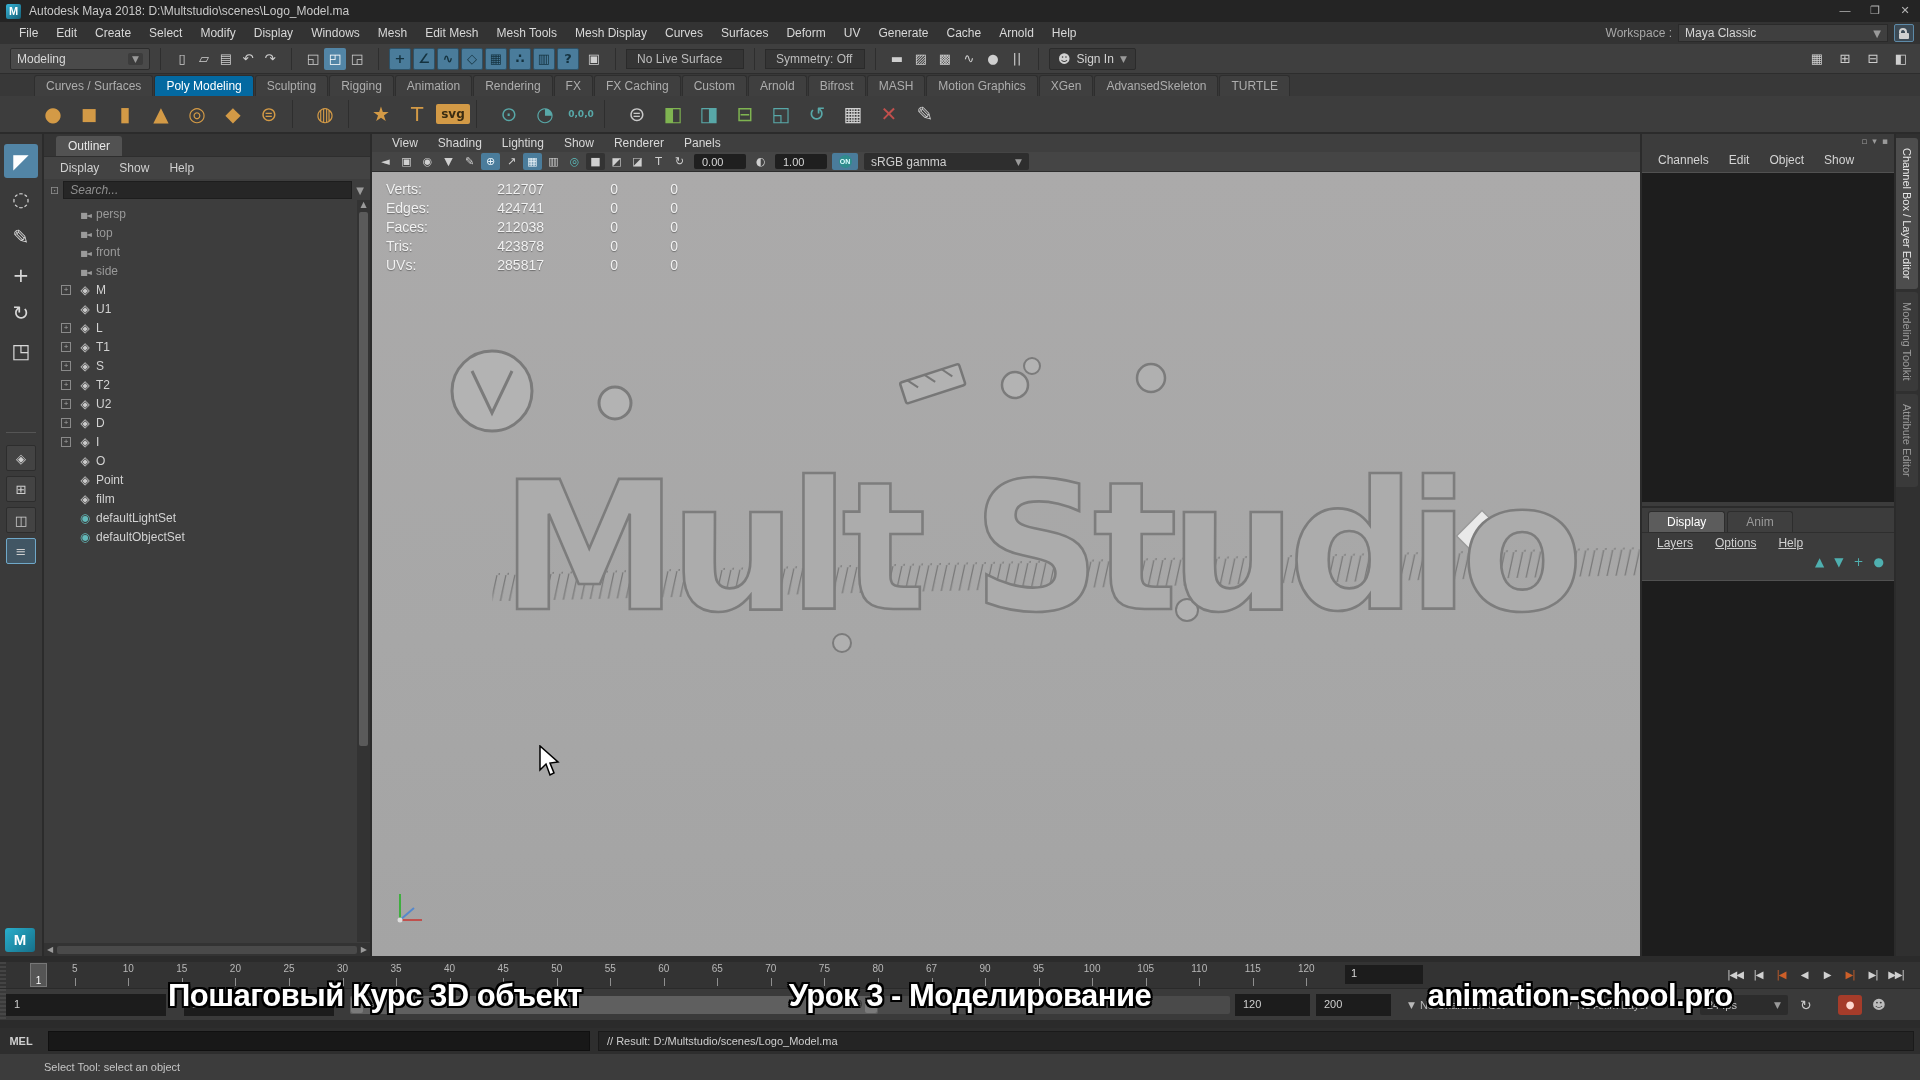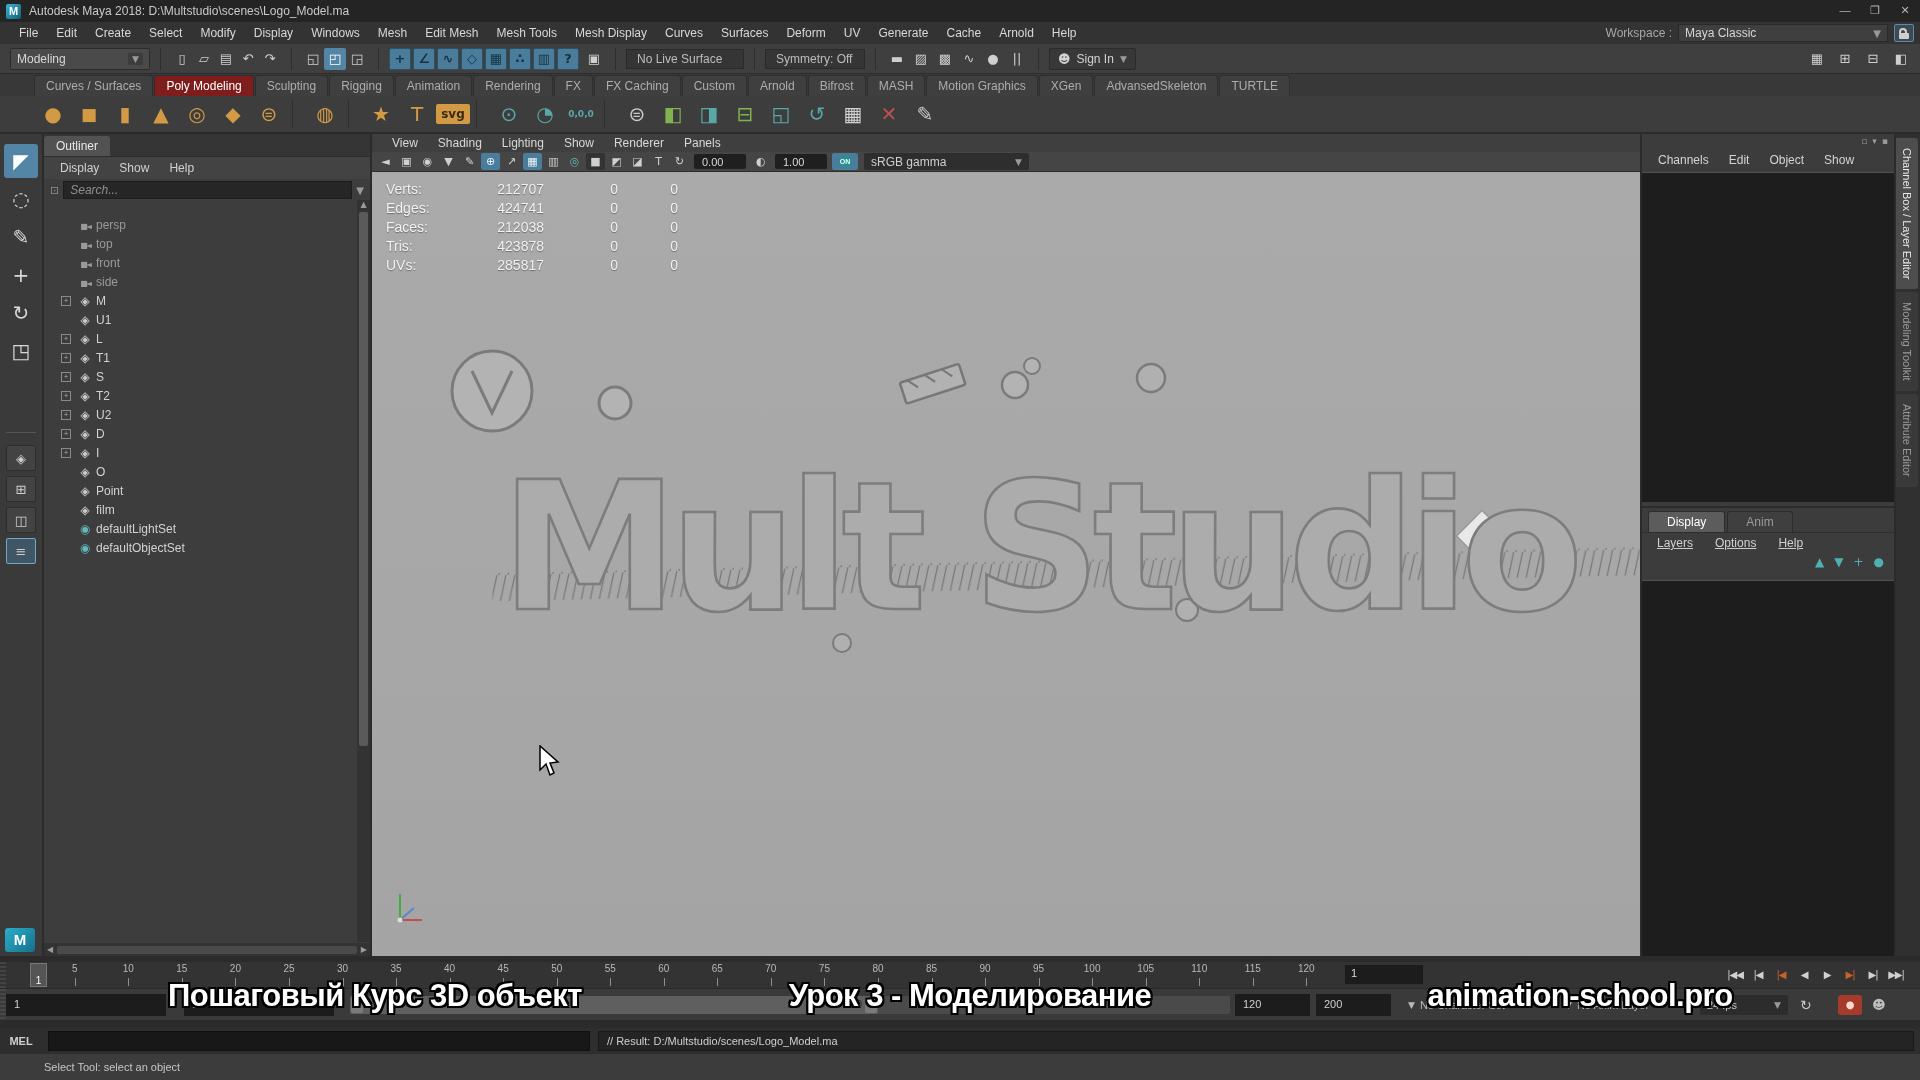--- a/index.html
+++ b/index.html
@@ -46,21 +46,21 @@
                  display:flex; align-items:center; padding:0 10px; }
   .signin { display:flex; align-items:center; gap:6px; height:22px; padding:0 8px; background:#383838;
             border:1px solid #2b2b2b; border-radius:2px; color:#d2d2d2; }
   .statusline .right-icons { margin-left:auto; display:flex; gap:6px; padding-right:8px; }
 
   
   .shelftabs { position:absolute; left:0; top:74px; width:1920px; height:22px; background:#383838;
                display:flex; align-items:flex-end; padding-left:34px; }
   .shelftab { padding:3px 11px; color:#adadad; font-size:12px; background:#3f3f3f; border:1px solid #2e2e2e;
               border-bottom:none; border-radius:3px 3px 0 0; margin-right:1px; white-space:nowrap; }
-  .shelftab.active { background:#7f1d1d; color:#ffffff; }
+  .shelftab.active { background:#0369a1; color:#ffffff; }
   .shelf-left { position:absolute; left:2px; top:76px; width:30px; height:56px; display:flex; flex-direction:column;
                 align-items:center; justify-content:space-around; color:#9b9b9b; font-size:12px; }
   .shelficons { position:absolute; left:0; top:96px; width:1920px; height:38px; background:#3d3d3d;
                 display:flex; align-items:center; gap:2px; padding-left:36px; border-bottom:2px solid #2b2b2b; }
   .shicon { width:34px; height:32px; display:flex; align-items:center; justify-content:center; font-size:20px; }
   .shicon.sep { width:10px; font-size:0; border-left:1px solid #2e2e2e; height:28px; margin:0 4px; }
   .shicon .svgbadge { background:#d39a46; color:#3a2c12; font-weight:bold; font-size:12px; padding:3px 5px; border-radius:2px; }
   .shicon .zero { font-size:9px; font-weight:bold; line-height:9px; text-align:center; }
 
   
@@ -76,29 +76,29 @@
   .layoutbtn { width:30px; height:26px; margin-bottom:5px; border:1px solid #2d2d2d; background:#434343;
                display:flex; align-items:center; justify-content:center; color:#cfcfcf; font-size:13px; border-radius:2px; }
   .layoutbtn.active { border:1px solid #6fa8c9; background:#415664; }
   .m-logo { position:absolute; left:5px; bottom:4px; width:30px; height:24px; border-radius:3px;
             background:linear-gradient(135deg,#29aecb,#16708a); color:#fff; font-weight:bold;
             text-align:center; line-height:24px; font-size:15px; }
 
   
   .outliner { position:absolute; left:44px; top:0; width:326px; height:822px; background:#3d3d3d; }
   .out-tab { display:inline-block; background:#525252; color:#e8e8e8; padding:3px 12px; font-size:12px;
-             border-radius:3px 3px 0 0; margin-left:0; }
+             border-radius:3px 3px 0 0; margin-left:12px; }
   .out-menu { display:flex; gap:4px; padding:2px 8px; background:#434343; border-top:1px solid #2e2e2e; }
   .out-menu span { padding:2px 8px; color:#d0d0d0; }
   .out-search { display:flex; align-items:center; gap:4px; padding:2px 6px; background:#3d3d3d; }
   .out-search .sicon { color:#8f8f8f; font-size:11px; }
   .search-input { flex:1; height:18px; background:#262626; border:1px solid #1d1d1d; color:#8f8f8f;
                   font-style:italic; padding:0 6px; display:flex; align-items:center; }
   .out-search .arr { color:#9a9a9a; font-size:10px; }
-  .out-tree { position:absolute; left:0; top:66px; bottom:11px; width:312px; overflow:hidden; padding-top:15px; }
+  .out-tree { position:absolute; left:0; top:66px; bottom:11px; width:312px; overflow:hidden; padding-top:4px; }
   .o-row { height:19px; display:flex; align-items:center; padding-left:14px; }
   .o-exp { width:16px; font-size:9px; color:#a5a5a5; text-align:center; }
   .o-exp.expandable::before { content:"+"; border:1px solid #8a8a8a; padding:0 2px; font-size:8px; line-height:8px; display:inline-block; }
   .o-icon { width:22px; text-align:center; }
   .o-icon.camera::before { content:"■◄"; letter-spacing:-2px; font-size:8px; color:#9a9a9a; font-family:"DejaVu Sans",sans-serif; }
   .o-icon.transform::before { content:"◈"; color:#c9c9c9; font-size:12px; font-family:"DejaVu Sans",sans-serif; }
   .o-icon.set::before { content:"◉"; color:#63b9b9; font-size:12px; font-family:"DejaVu Sans",sans-serif; }
   .o-label { color:#d2d2d2; }
   .o-row.camera .o-label { color:#9a9a9a; }
   .out-vscroll { position:absolute; right:0; top:66px; bottom:14px; width:13px; background:#333; }
@@ -787,21 +787,21 @@
         <span class="tl-cell">35</span>
         <span class="tl-cell">40</span>
         <span class="tl-cell">45</span>
         <span class="tl-cell">50</span>
         <span class="tl-cell">55</span>
         <span class="tl-cell">60</span>
         <span class="tl-cell">65</span>
         <span class="tl-cell">70</span>
         <span class="tl-cell">75</span>
         <span class="tl-cell">80</span>
-        <span class="tl-cell">85</span>
+        <span class="tl-cell">67</span>
         <span class="tl-cell">90</span>
         <span class="tl-cell">95</span>
         <span class="tl-cell">100</span>
         <span class="tl-cell">105</span>
         <span class="tl-cell">110</span>
         <span class="tl-cell">115</span>
         <span class="tl-cell">120</span>
       </div>
     <div class="tl-field">1</div>
     <div class="tl-play">

